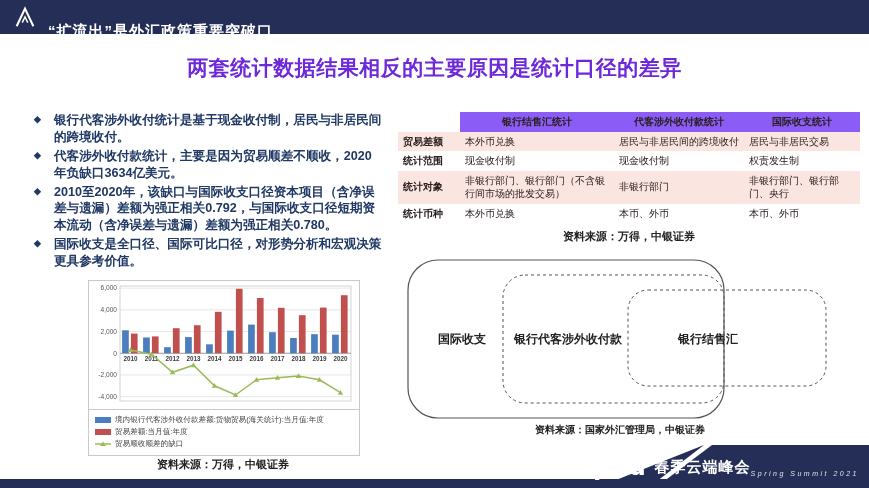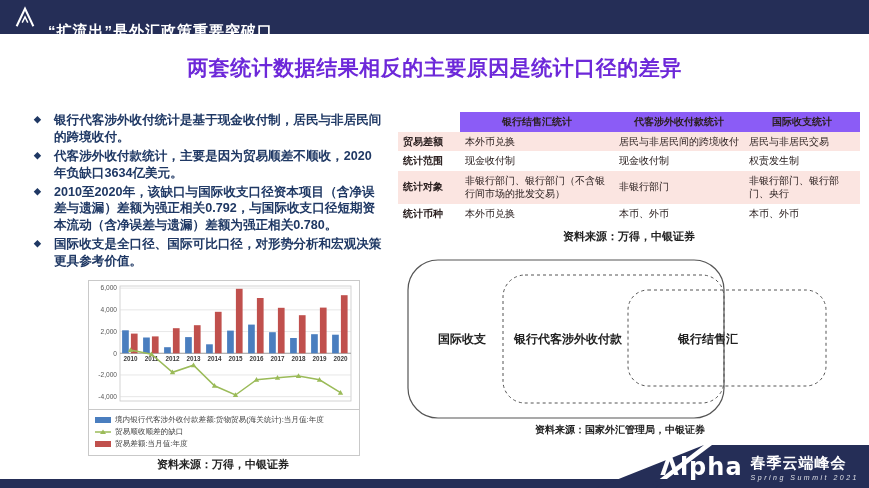--- a/index.html
+++ b/index.html
@@ -41,21 +41,21 @@
   
   .diagram{position:absolute;left:400px;top:252px;}
   .diagram text{font-family:"Liberation Sans",sans-serif;font-size:12px;font-weight:bold;fill:#222222;}
   .diagram-source{position:absolute;left:400px;top:423px;width:440px;text-align:center;
                   font-size:10px;font-weight:bold;color:#222222;}
   
   .footer-art{position:absolute;left:0;bottom:0;width:869px;height:60px;}
   .footer-logo{position:absolute;right:10px;bottom:7px;display:flex;align-items:center;color:#ffffff;}
   .brand-name{font-size:24px;letter-spacing:1px;font-weight:700;margin-right:8px;
               font-family:"DejaVu Sans",sans-serif;}
-  .event-block{display:flex;flex-direction:column;align-items:flex-start;}
+  .event-block{display:flex;flex-direction:row;align-items:flex-start;}
   .event-name{font-size:15px;font-weight:bold;letter-spacing:1px;}
   .event-sub{font-size:7px;font-style:italic;letter-spacing:2.5px;color:rgba(255,255,255,0.85);
              align-self:flex-end;margin-top:1px;}
 </style>
 </head>
 <body>
 
 <div class="slide">
 
   <div class="header-bar">
@@ -138,30 +138,30 @@
       </svg>
     <div class="chart-legend">
         <div class="legend-row">
           <svg width="16" height="8">
             <rect x="0" y="1" width="16" height="6" fill="#4a7ebf"></rect>
           </svg>
           <span class="legend-label">境内银行代客涉外收付款差额:货物贸易(海关统计):当月值:年度</span>
         </div>
         <div class="legend-row">
           <svg width="16" height="8">
+            <rect x="0" y="1" width="16" height="6" fill="#c0504d"></rect>
+          </svg>
+          <span class="legend-label">贸易差额:当月值:年度</span>
+        </div>
+        <div class="legend-row">
+          <svg width="16" height="8">
             <line x1="0" y1="4" x2="16" y2="4" stroke="#9bbb59" stroke-width="1.5"></line>
             <path d="M5,6 L11,6 L8,1.5 Z" fill="#9bbb59"></path>
           </svg>
           <span class="legend-label">贸易顺收顺差的缺口</span>
-        </div>
-        <div class="legend-row">
-          <svg width="16" height="8">
-            <rect x="0" y="1" width="16" height="6" fill="#c0504d"></rect>
-          </svg>
-          <span class="legend-label">贸易差额:当月值:年度</span>
         </div>
       </div>
   </div>
   <div class="chart-source">资料来源：万得，中银证券</div>
 
   <table class="stat-table">
     <colgroup>
         <col style="width:62px">
         <col style="width:154px">
         <col style="width:130px">

